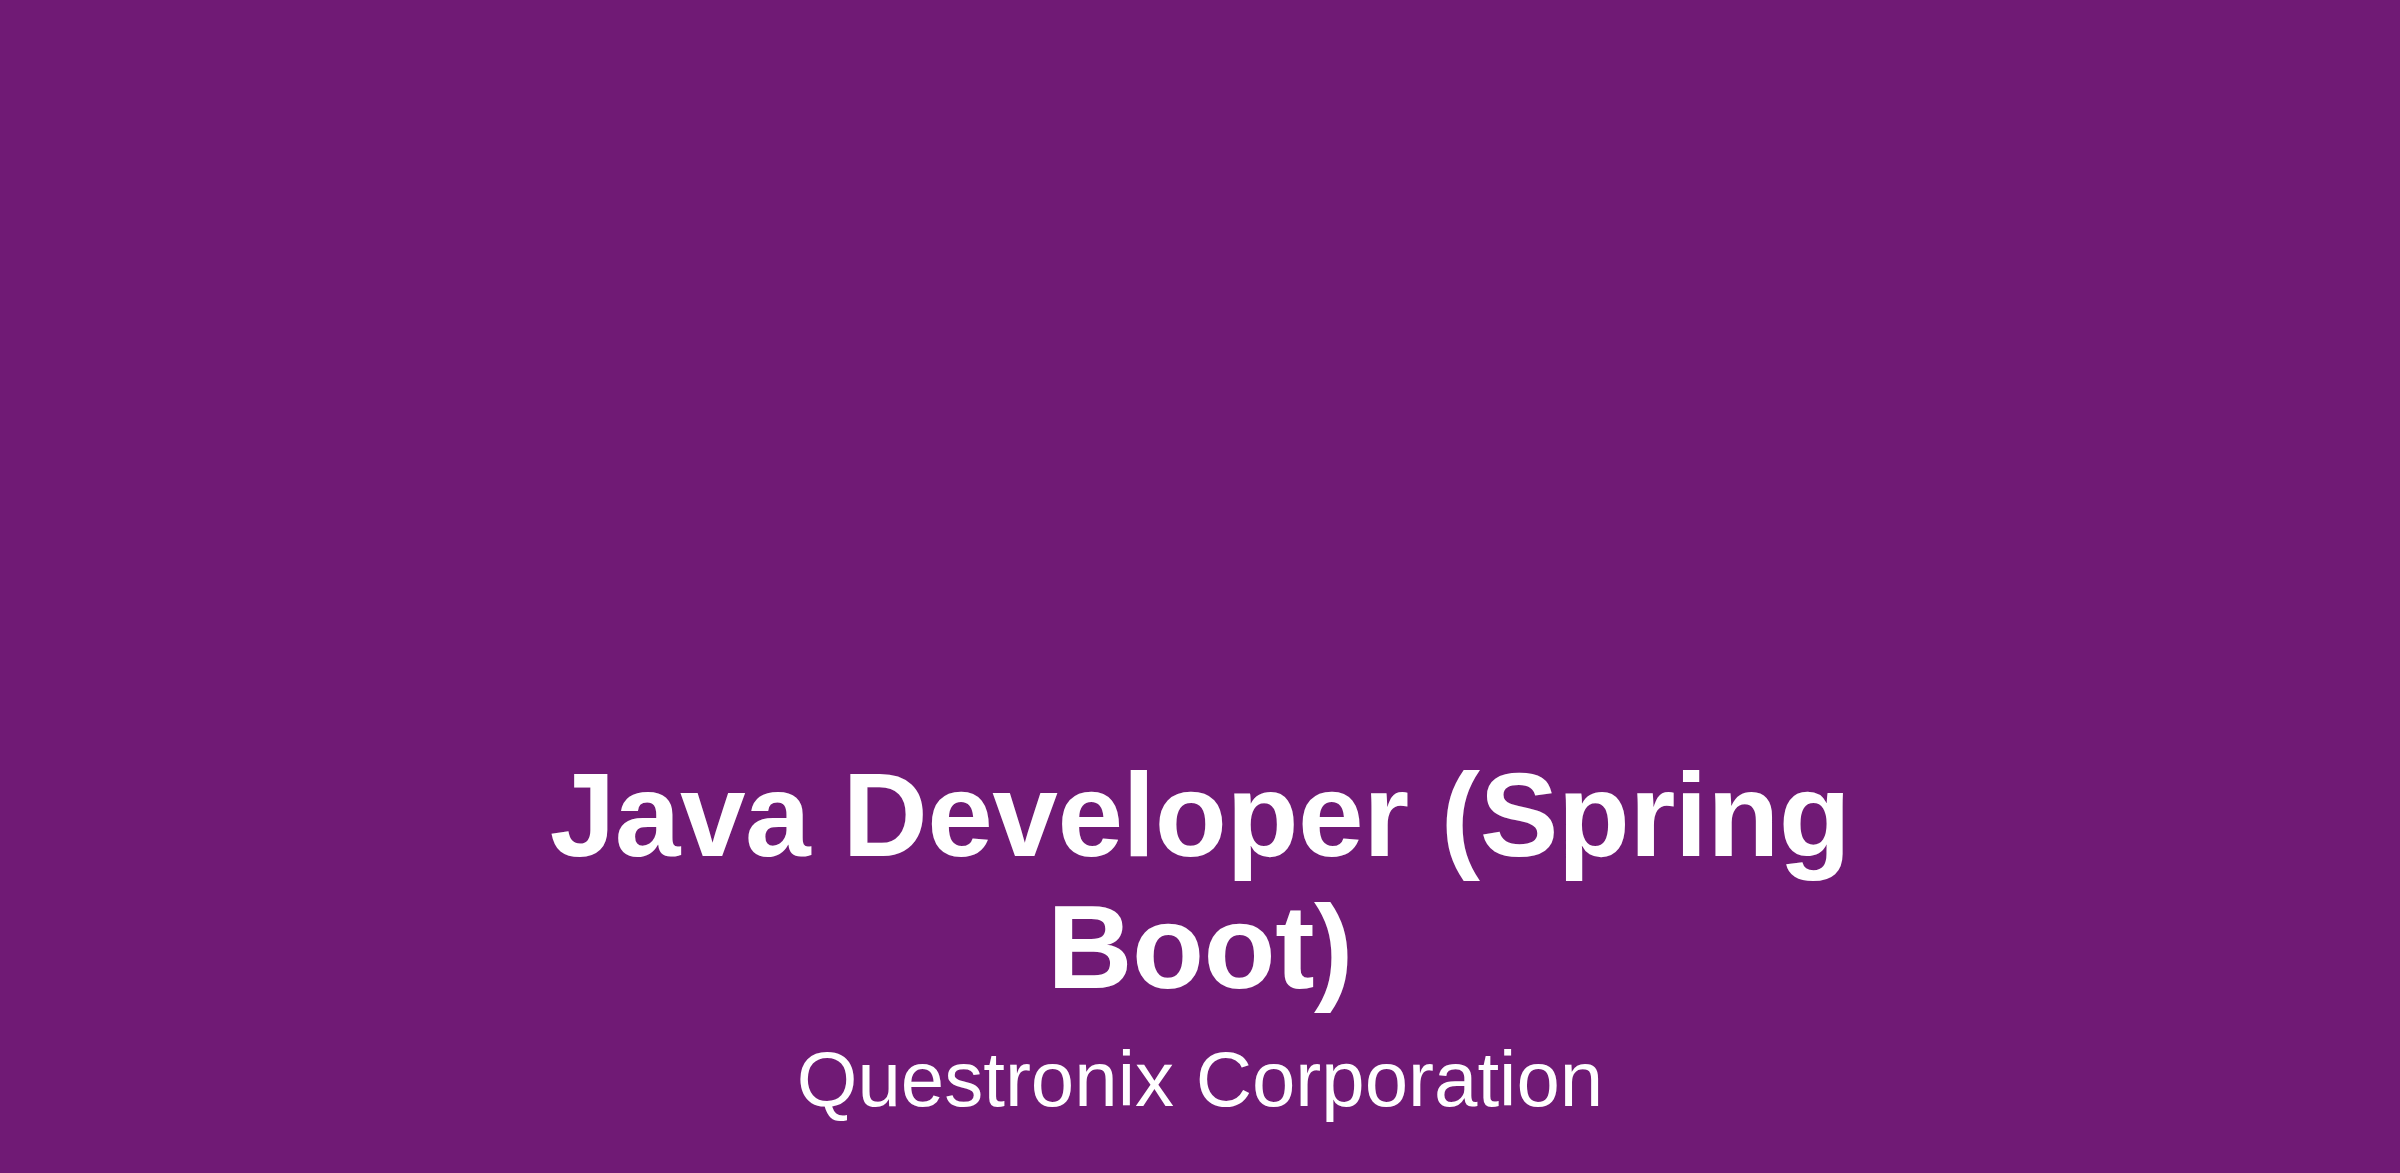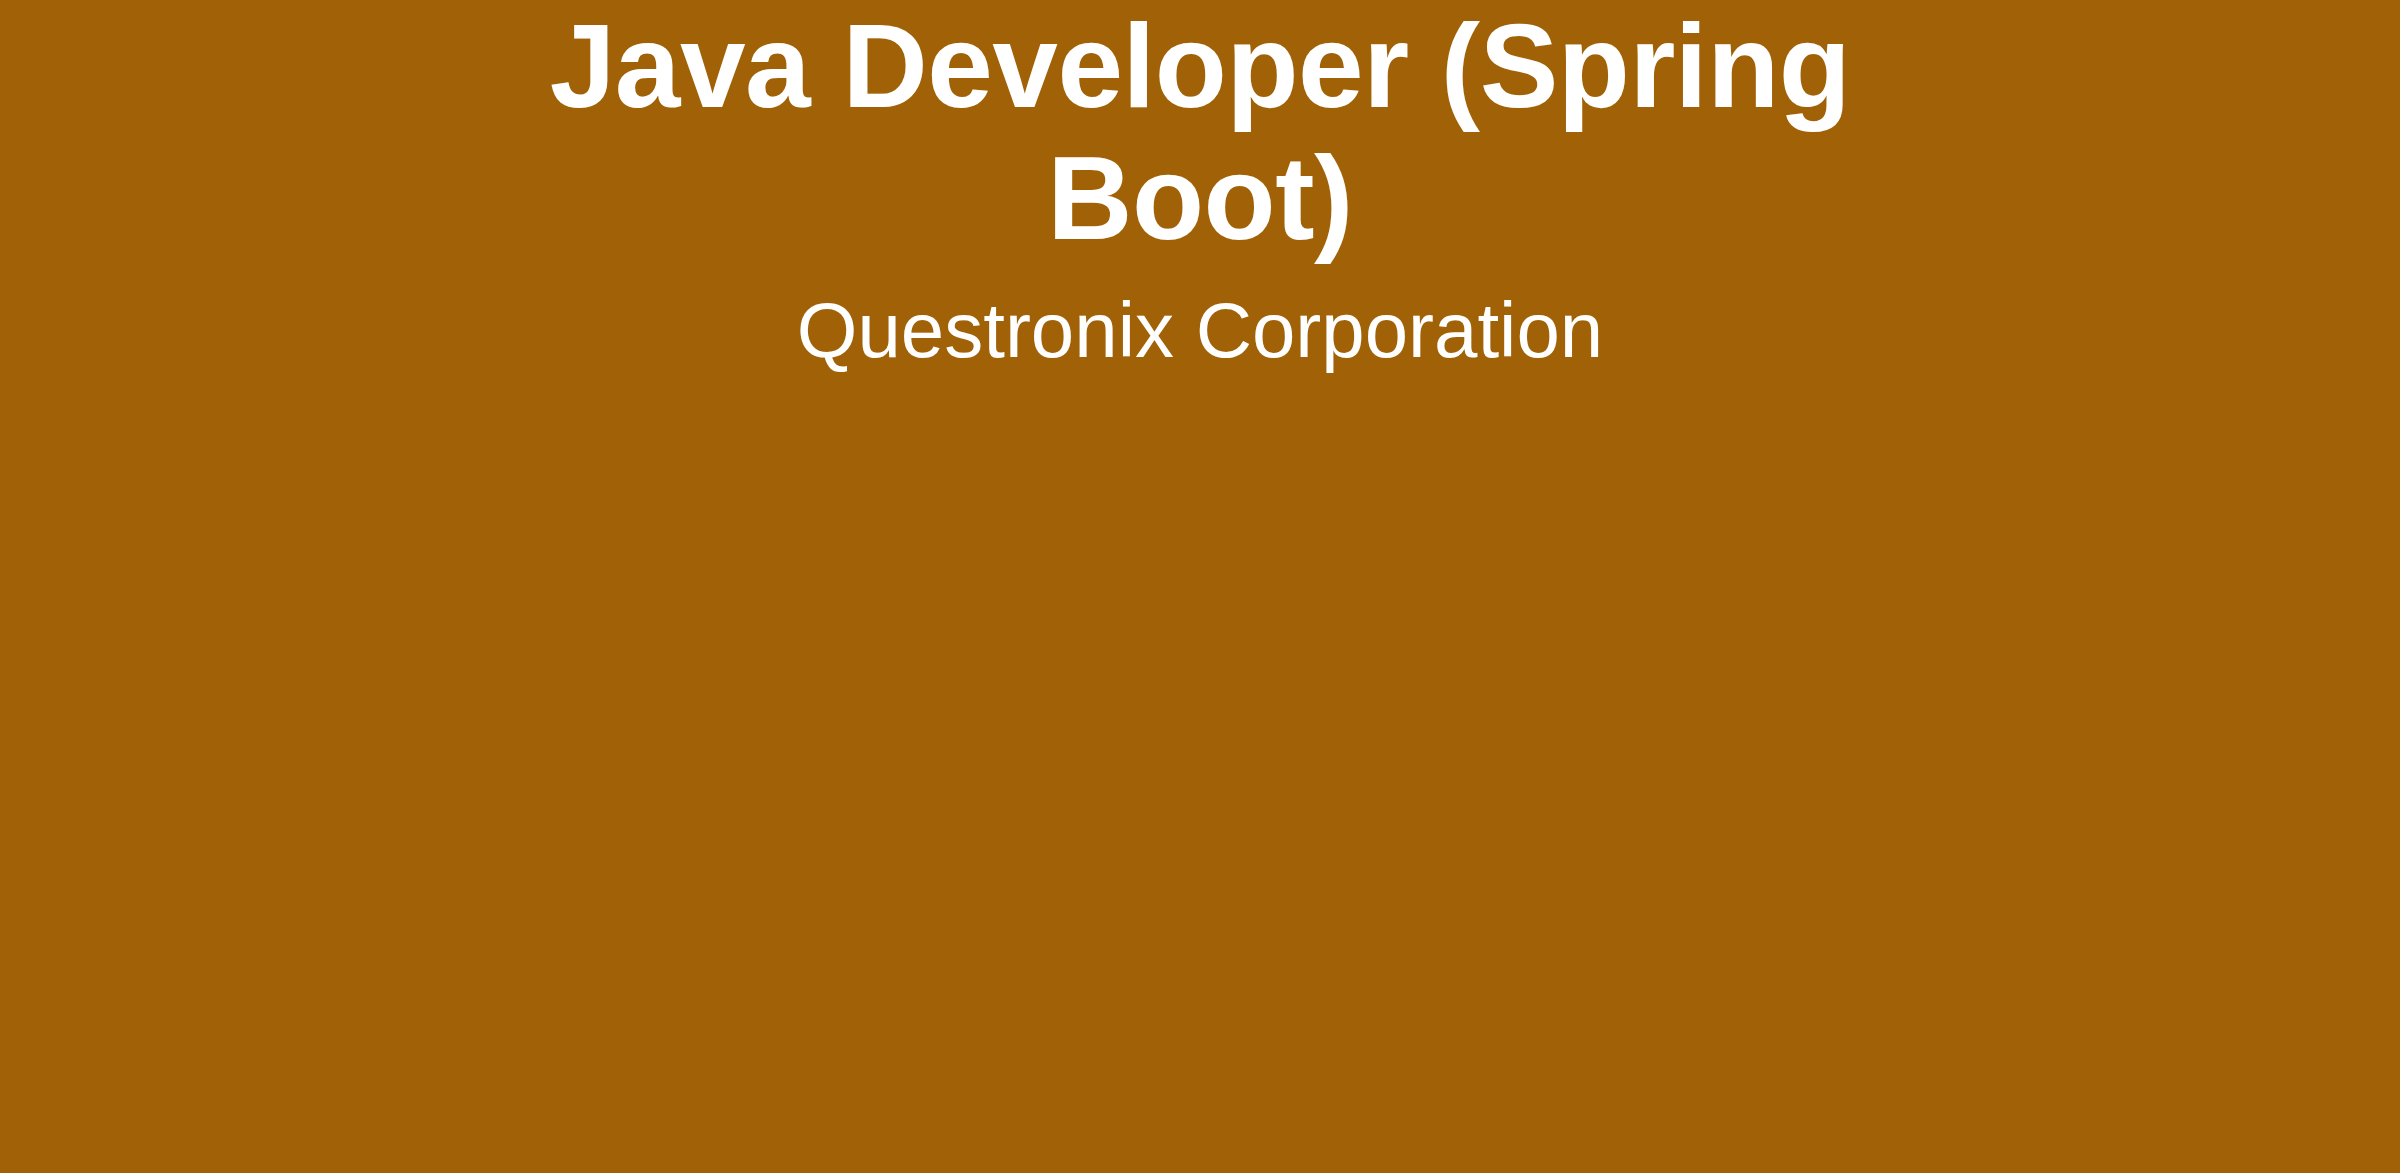--- a/index.html
+++ b/index.html
@@ -14,25 +14,25 @@
     overflow: hidden;
     font-family: "Liberation Sans", sans-serif;
     -webkit-font-smoothing: antialiased;
   }
 
   
   .job-hero {
     box-sizing: border-box;
     width: 2400px;
     height: 1173px;
-    background-color: #a16207;
+    background-color: #701a75;
     display: flex;
     flex-direction: column;
     align-items: center;
-    justify-content: flex-start;
+    justify-content: flex-end;
     
     padding-bottom: 48px;
     text-align: center;
   }
 
   .job-hero__inner {
     width: 1404px;
     max-width: 1404px;
     display: flex;
     flex-direction: column;
@@ -46,21 +46,21 @@
     font-size: 118px;
     line-height: 1.12;
     font-weight: 700;
     letter-spacing: -0.5px;
     color: #ffffff;
     word-wrap: break-word;
   }
 
   
   .job-hero__company {
-    margin: 22px 0 7px 0;
+    margin: 22px 0 0 0;
     width: 100%;
     font-size: 78px;
     line-height: 1.15;
     font-weight: 400;
     letter-spacing: 0px;
     color: #ffffff;
   }
 </style>
 </head>
 <body>

